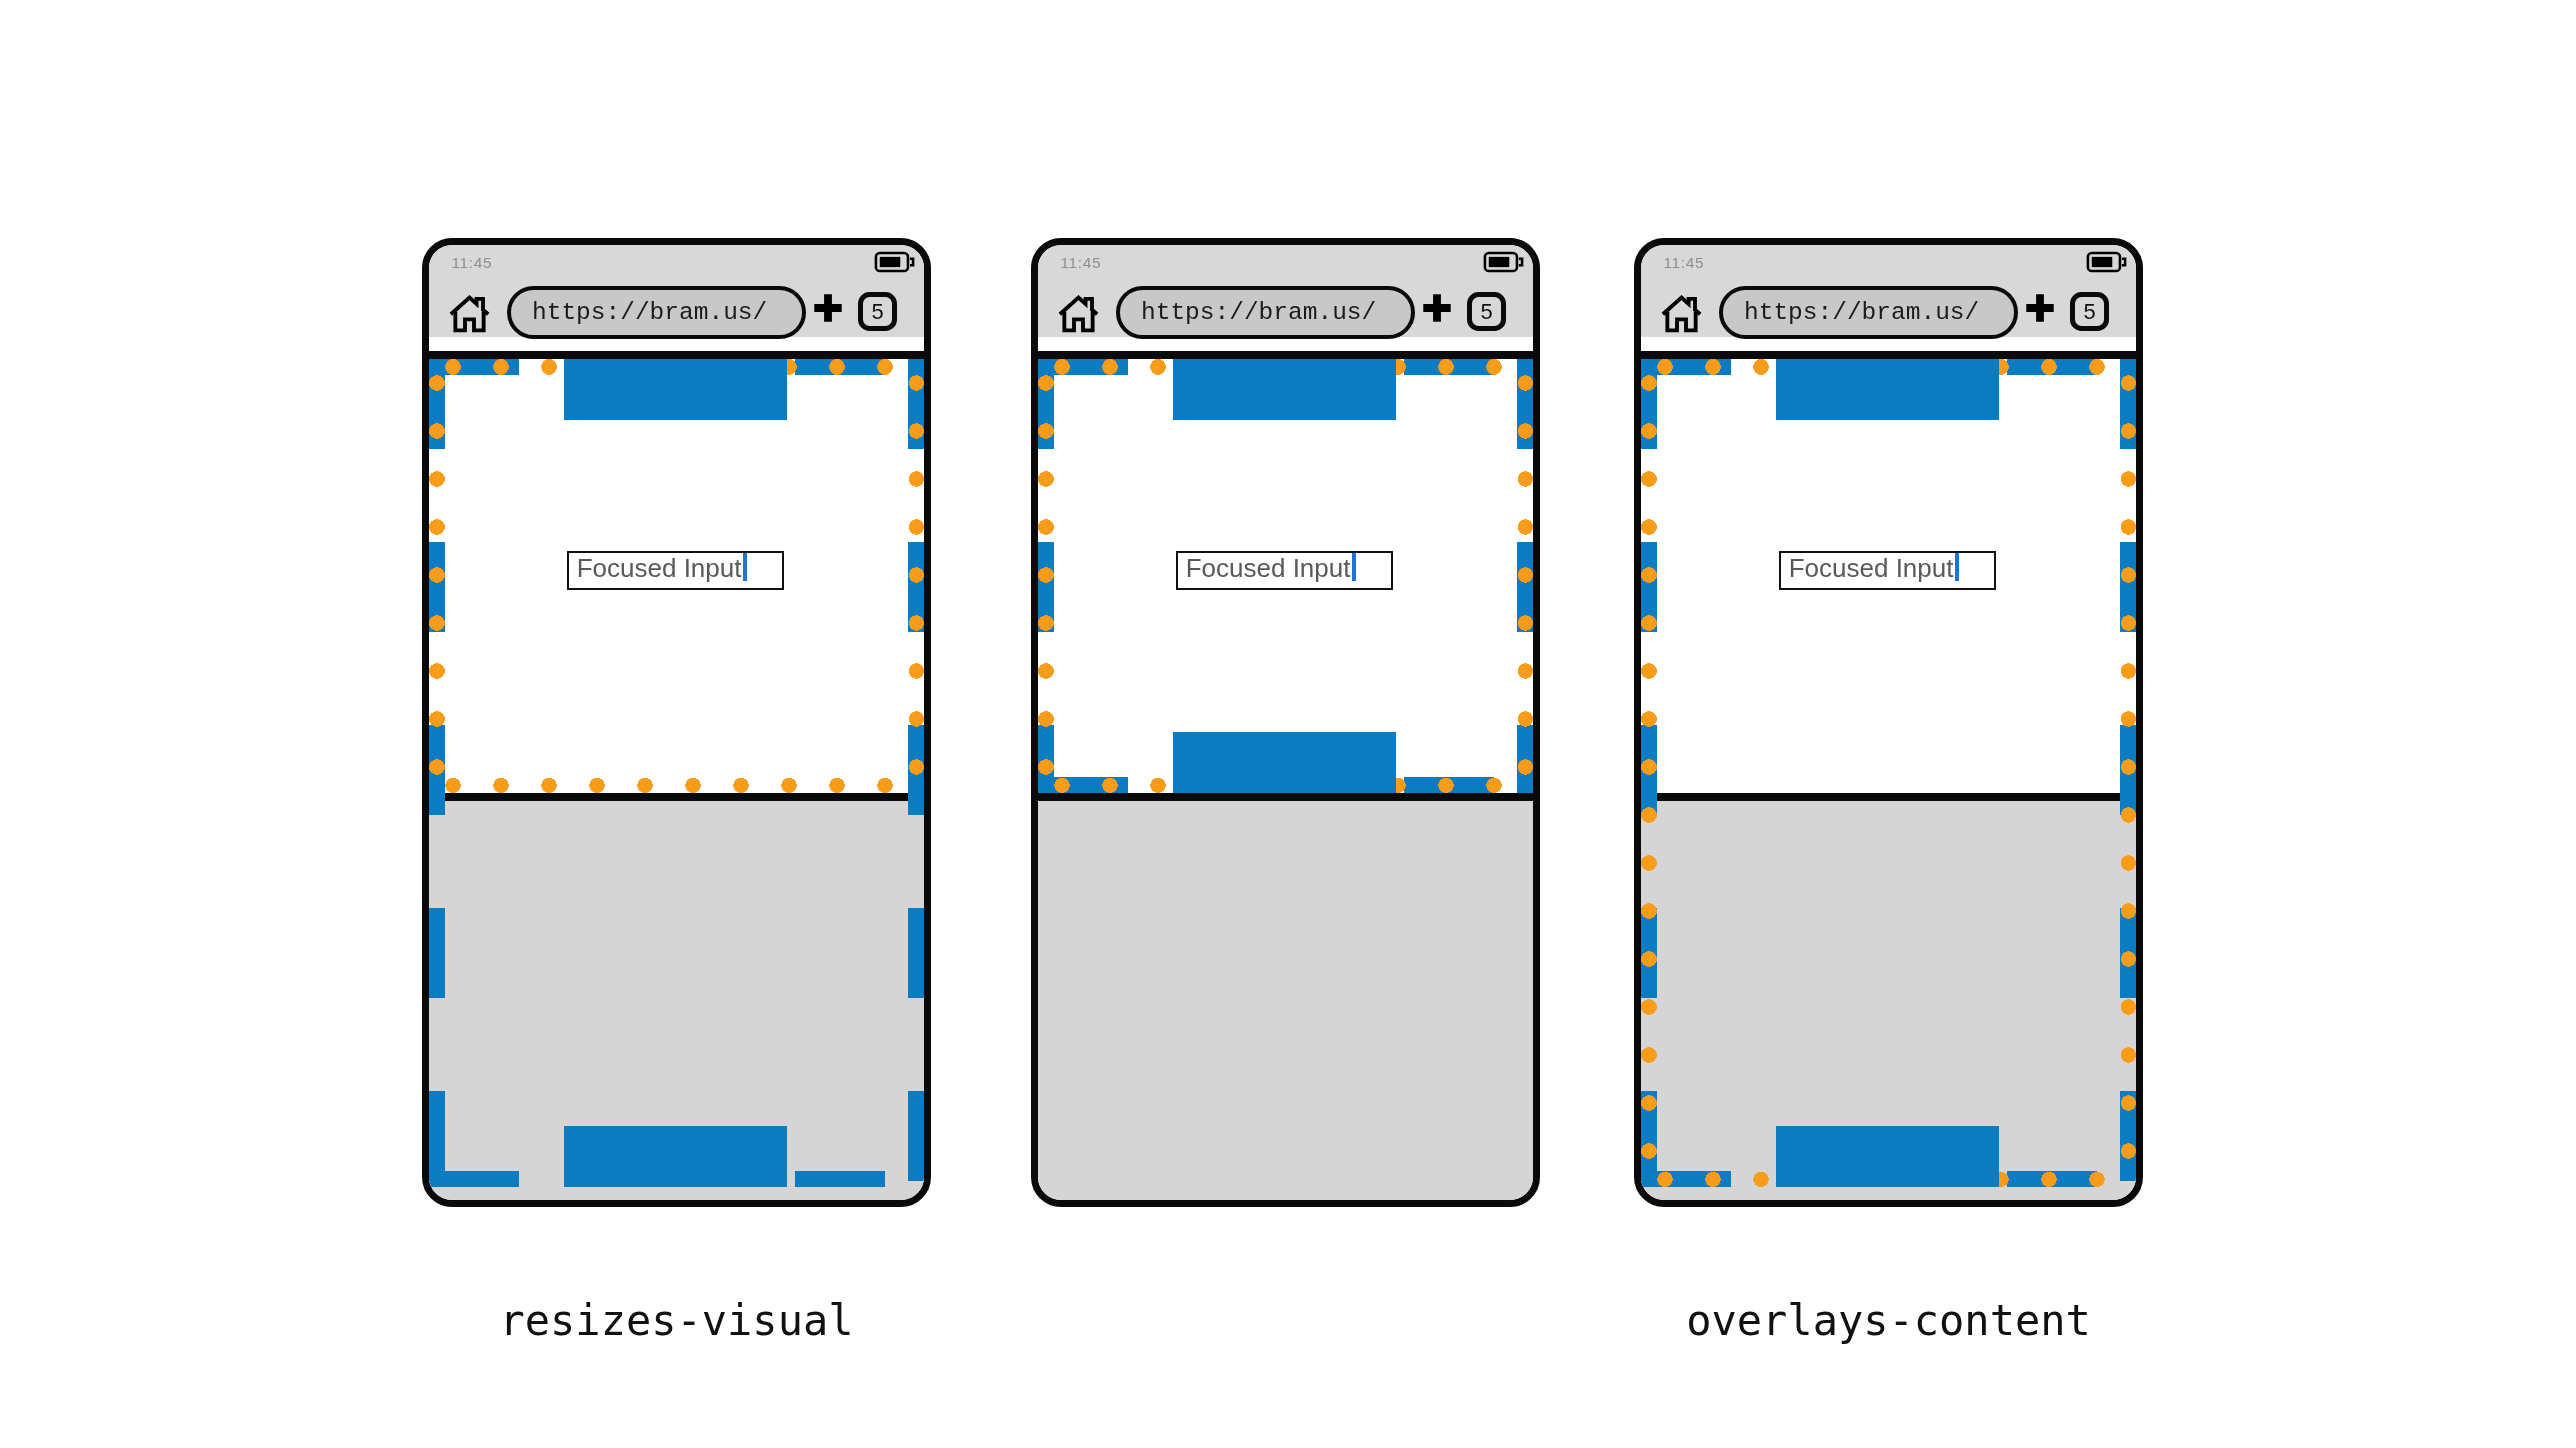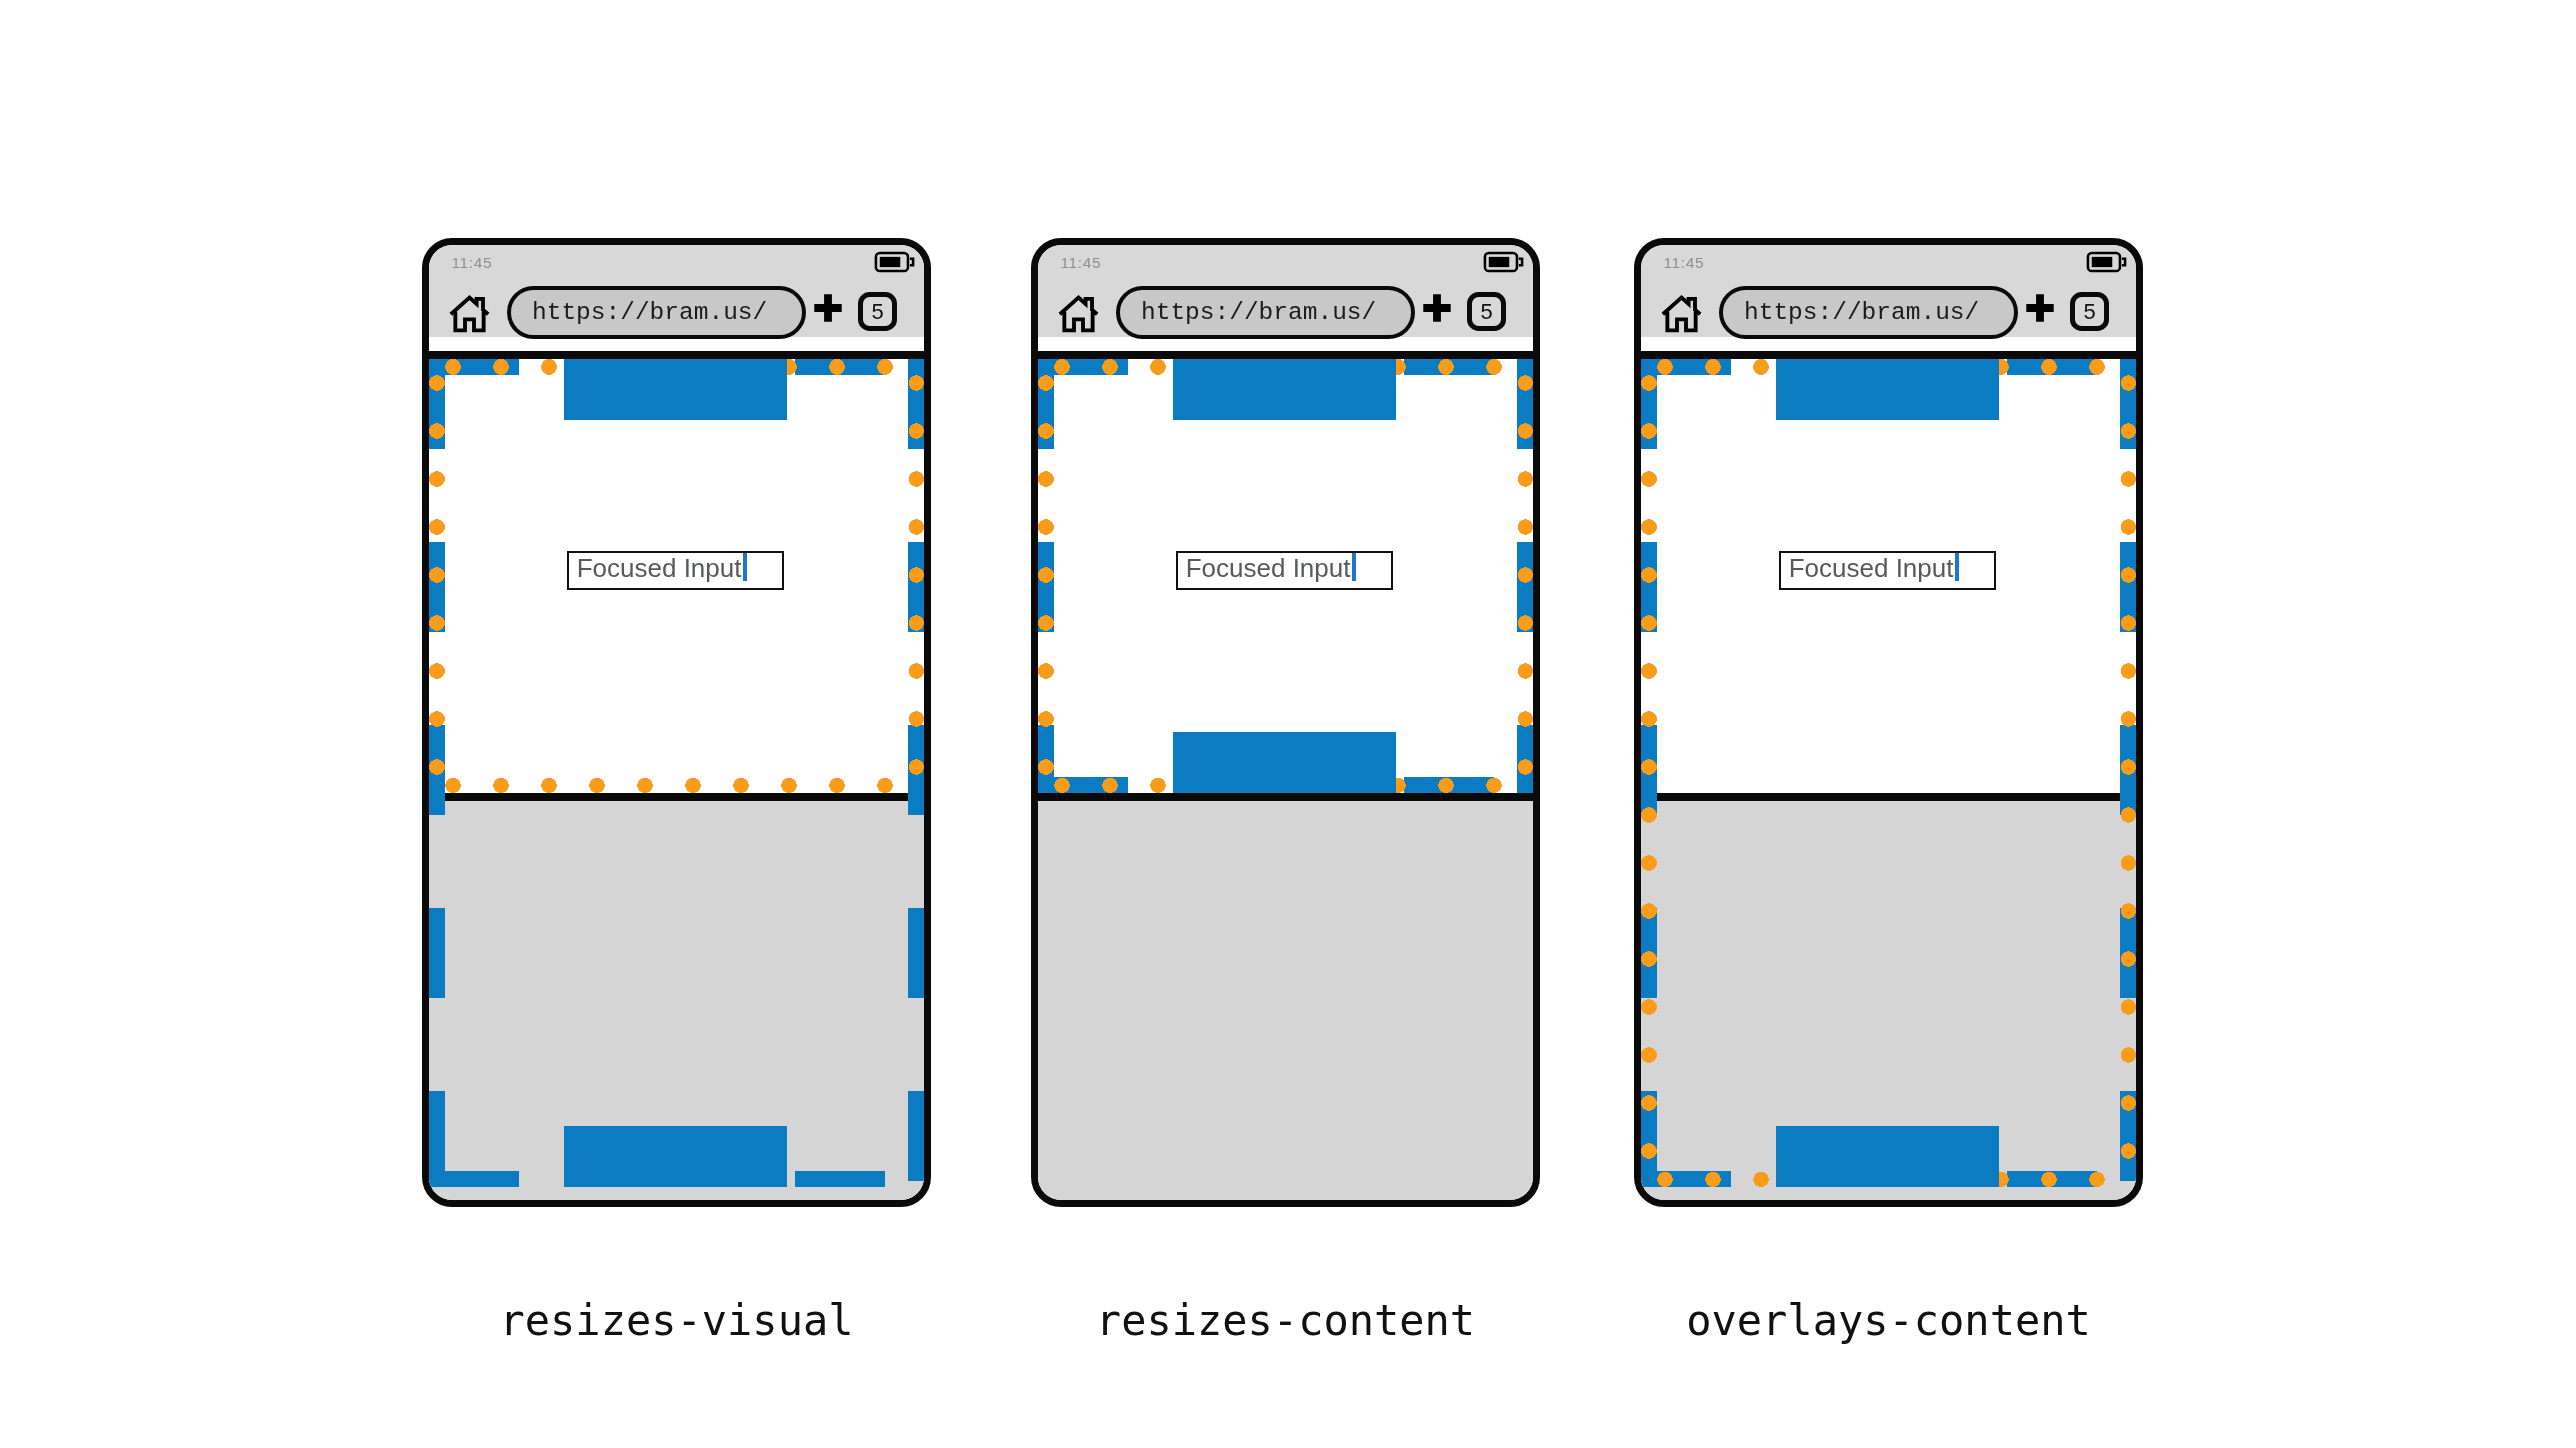--- a/index.html
+++ b/index.html
@@ -173,21 +173,20 @@
       </div>
       <svg class="plus" width="30" height="30" viewBox="0 0 46 46">
         <path d="M23 2 V44 M2 23 H44" stroke="#000" stroke-width="12" fill="none"></path>
       </svg>
       <div class="tab">
         <span>5</span>
       </div>
     </div>
     <div class="chrome-line"></div>
   </div>
-  <div class="phone-label">resizes-content</div>
 </div>
 
 <div class="phone-unit mode-overlays-content" style="left:1634px">
   <div class="phone">
     <div class="keyboard"></div>
     <div class="kb-line"></div>
 
     <div class="vp vp-layout">
       <div class="dashrow edge-top"></div>
       <div class="dashrow edge-bottom"></div>

